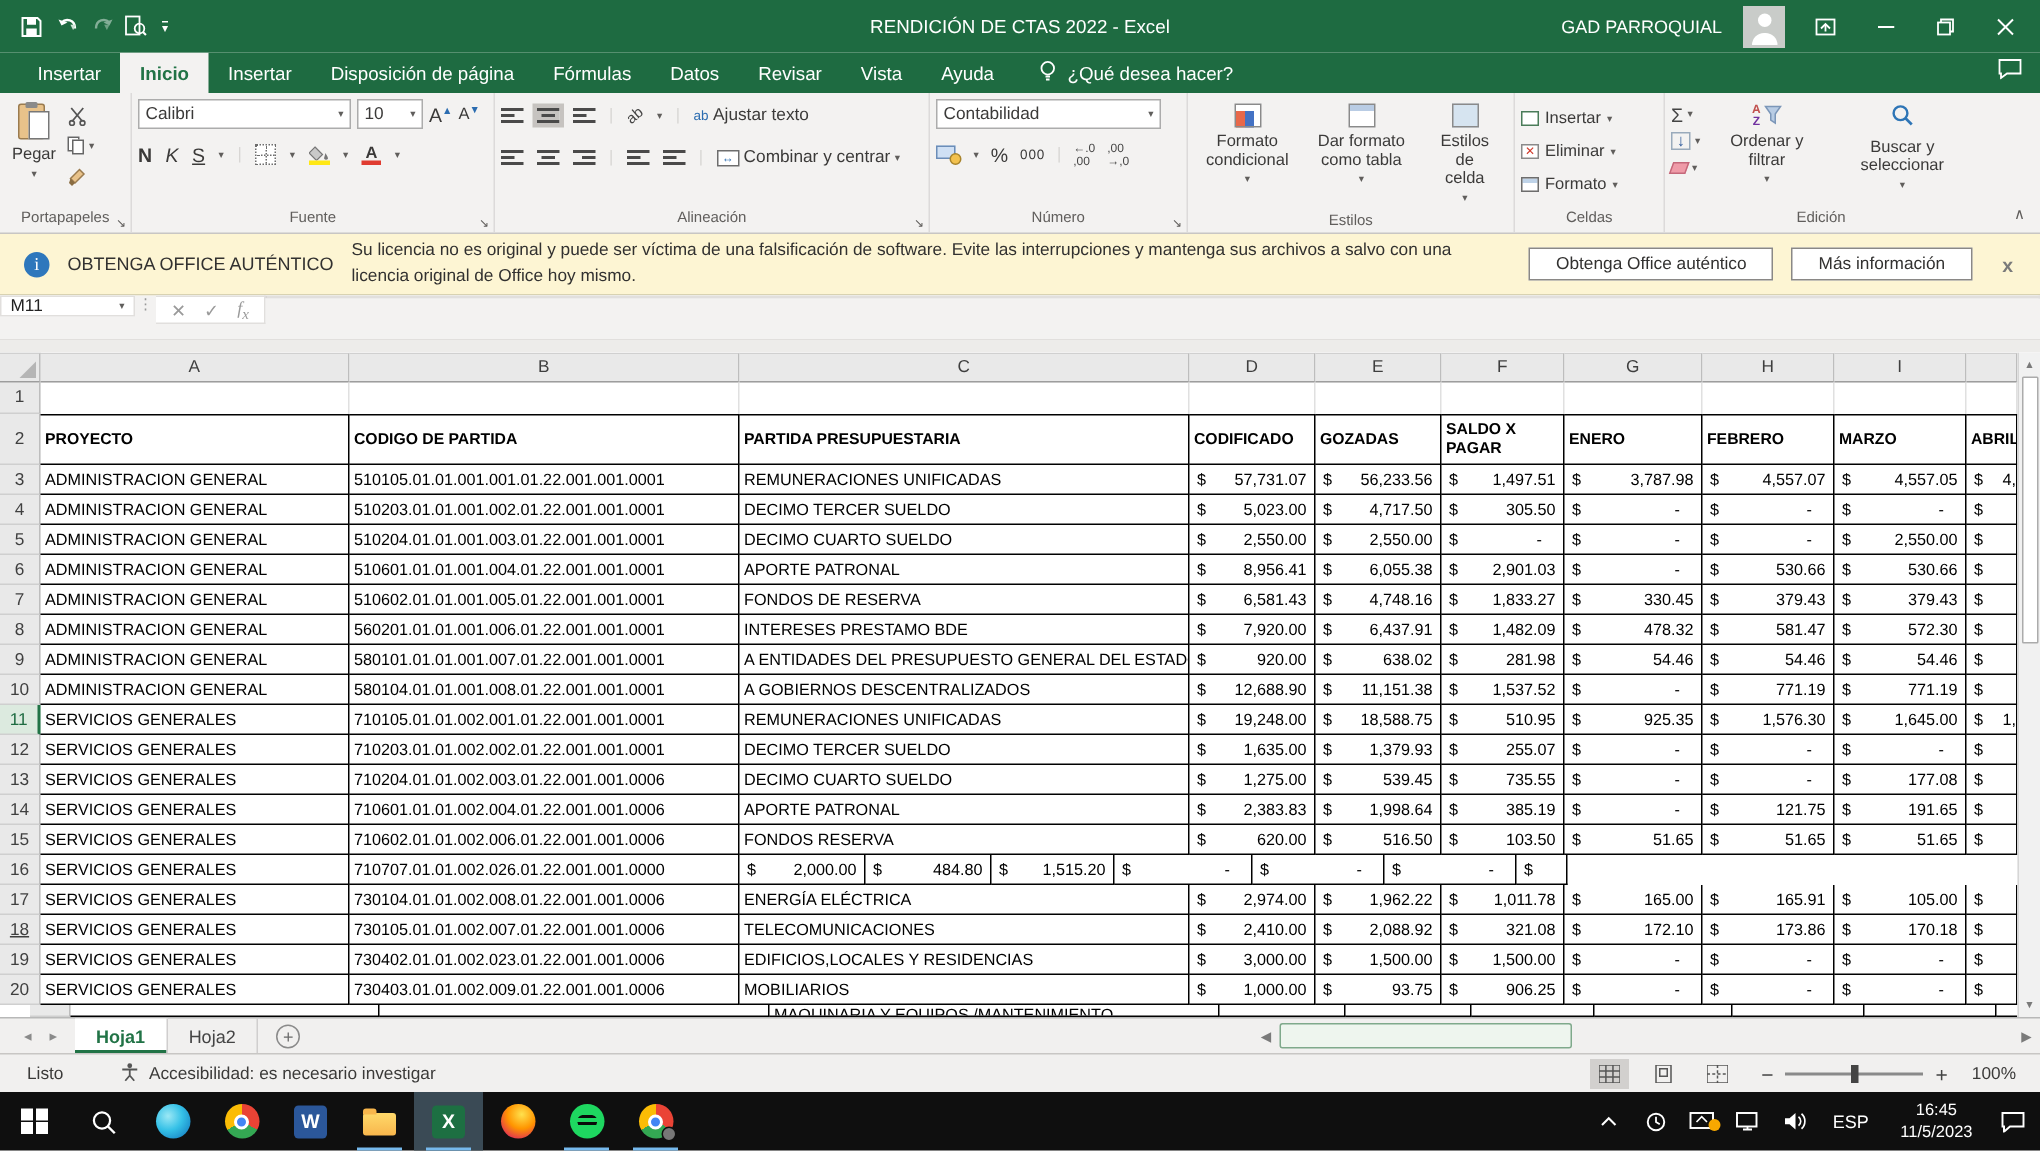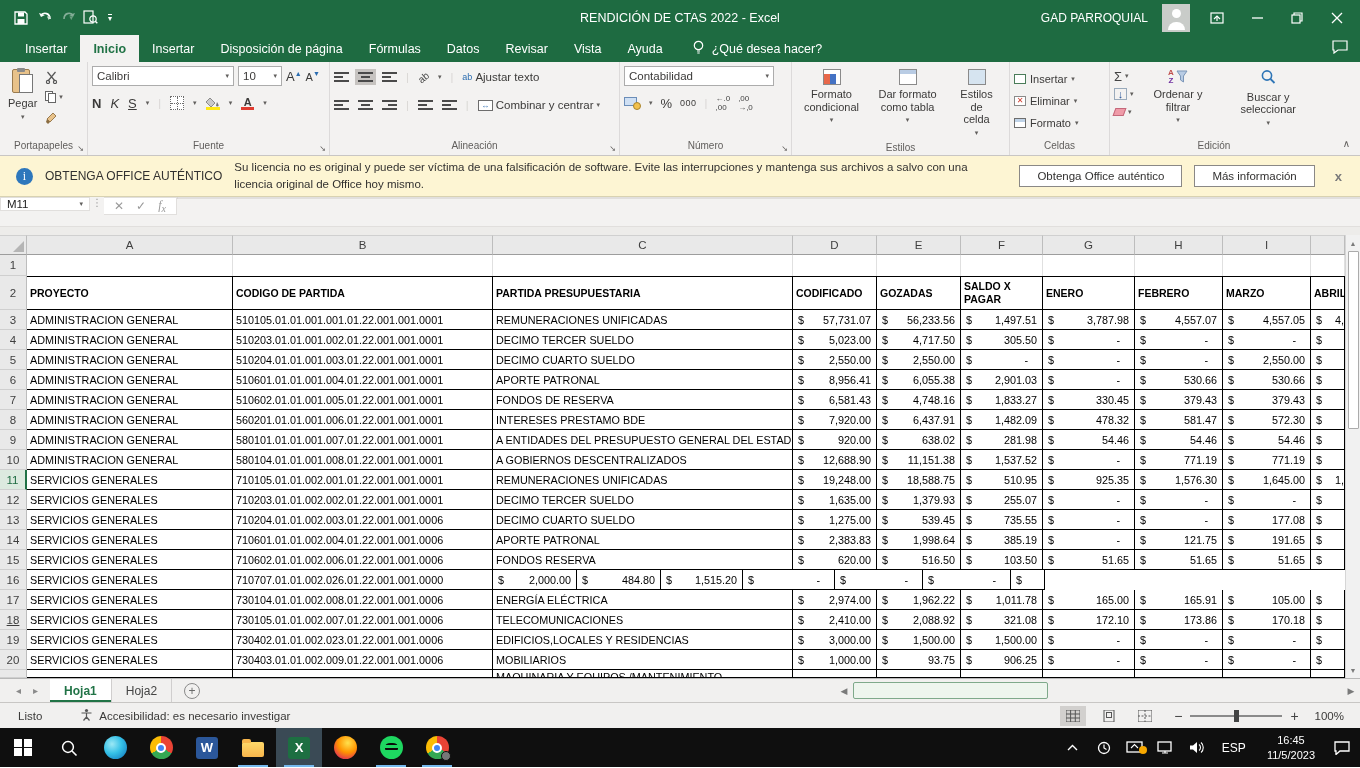--- a/index.html
+++ b/index.html
@@ -1166,21 +1166,21 @@
           </div>
           <div class="gcell c-money" style="width: 88px;">
             <span class="cur">$</span>
             <span class="val dash">-</span>
           </div>
           <div class="gcell c-money" style="width: 34px;">
             <span class="cur">$</span>
             <span class="val" style="margin-right: 0px;"></span>
           </div>
         </div>
-        <div class="grow" style="height: 8px; overflow: hidden;">
+        <div class="grow" style="height: 8px; overflow: hidden; padding-left: 20px;">
           <div class="gcell rownum" style="width: 27px;"></div>
           <div class="gcell c-txt" style="width: 206px;"></div>
           <div class="gcell c-txt" style="width: 260px;"></div>
           <div class="gcell c-txt" style="width: 300px; align-items: flex-start; line-height: 15px;">MAQUINARIA Y EQUIPOS /MANTENIMIENTO</div>
           <div class="gcell c-money" style="width: 84px;"></div>
           <div class="gcell c-money" style="width: 84px;"></div>
           <div class="gcell c-money" style="width: 82px;"></div>
           <div class="gcell c-money" style="width: 92px;"></div>
           <div class="gcell c-money" style="width: 88px;"></div>
           <div class="gcell c-money" style="width: 88px;"></div>

